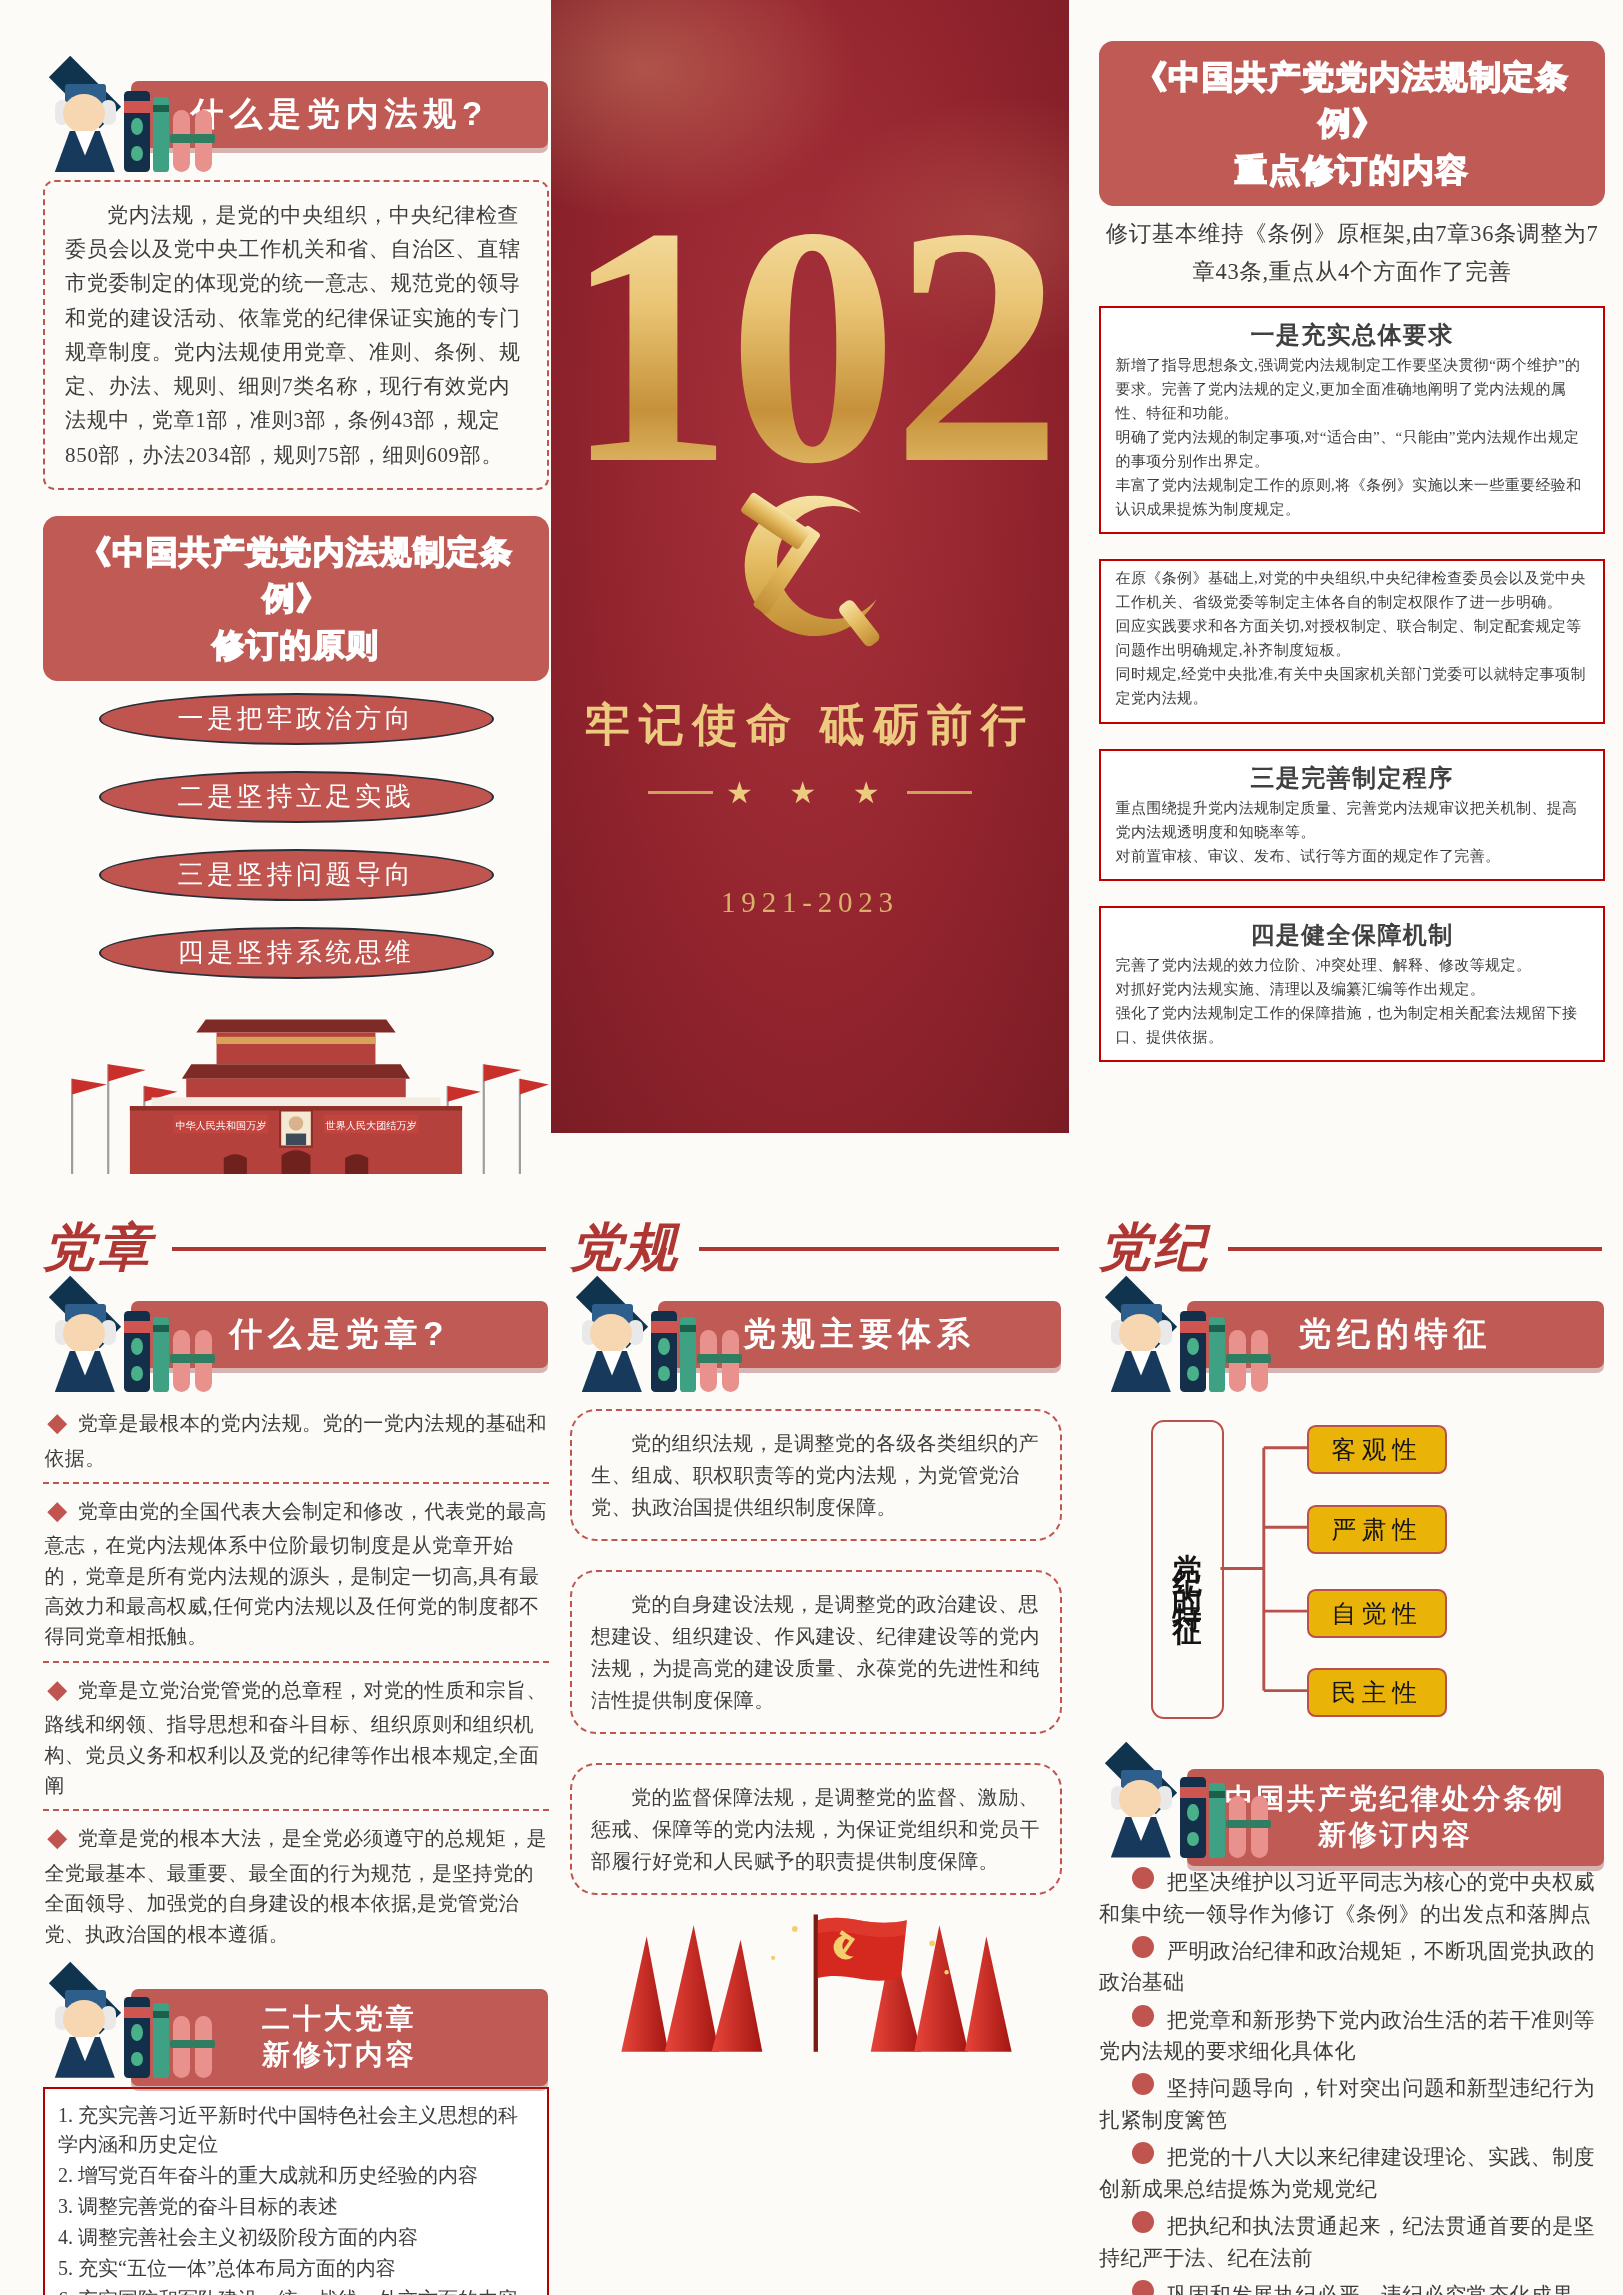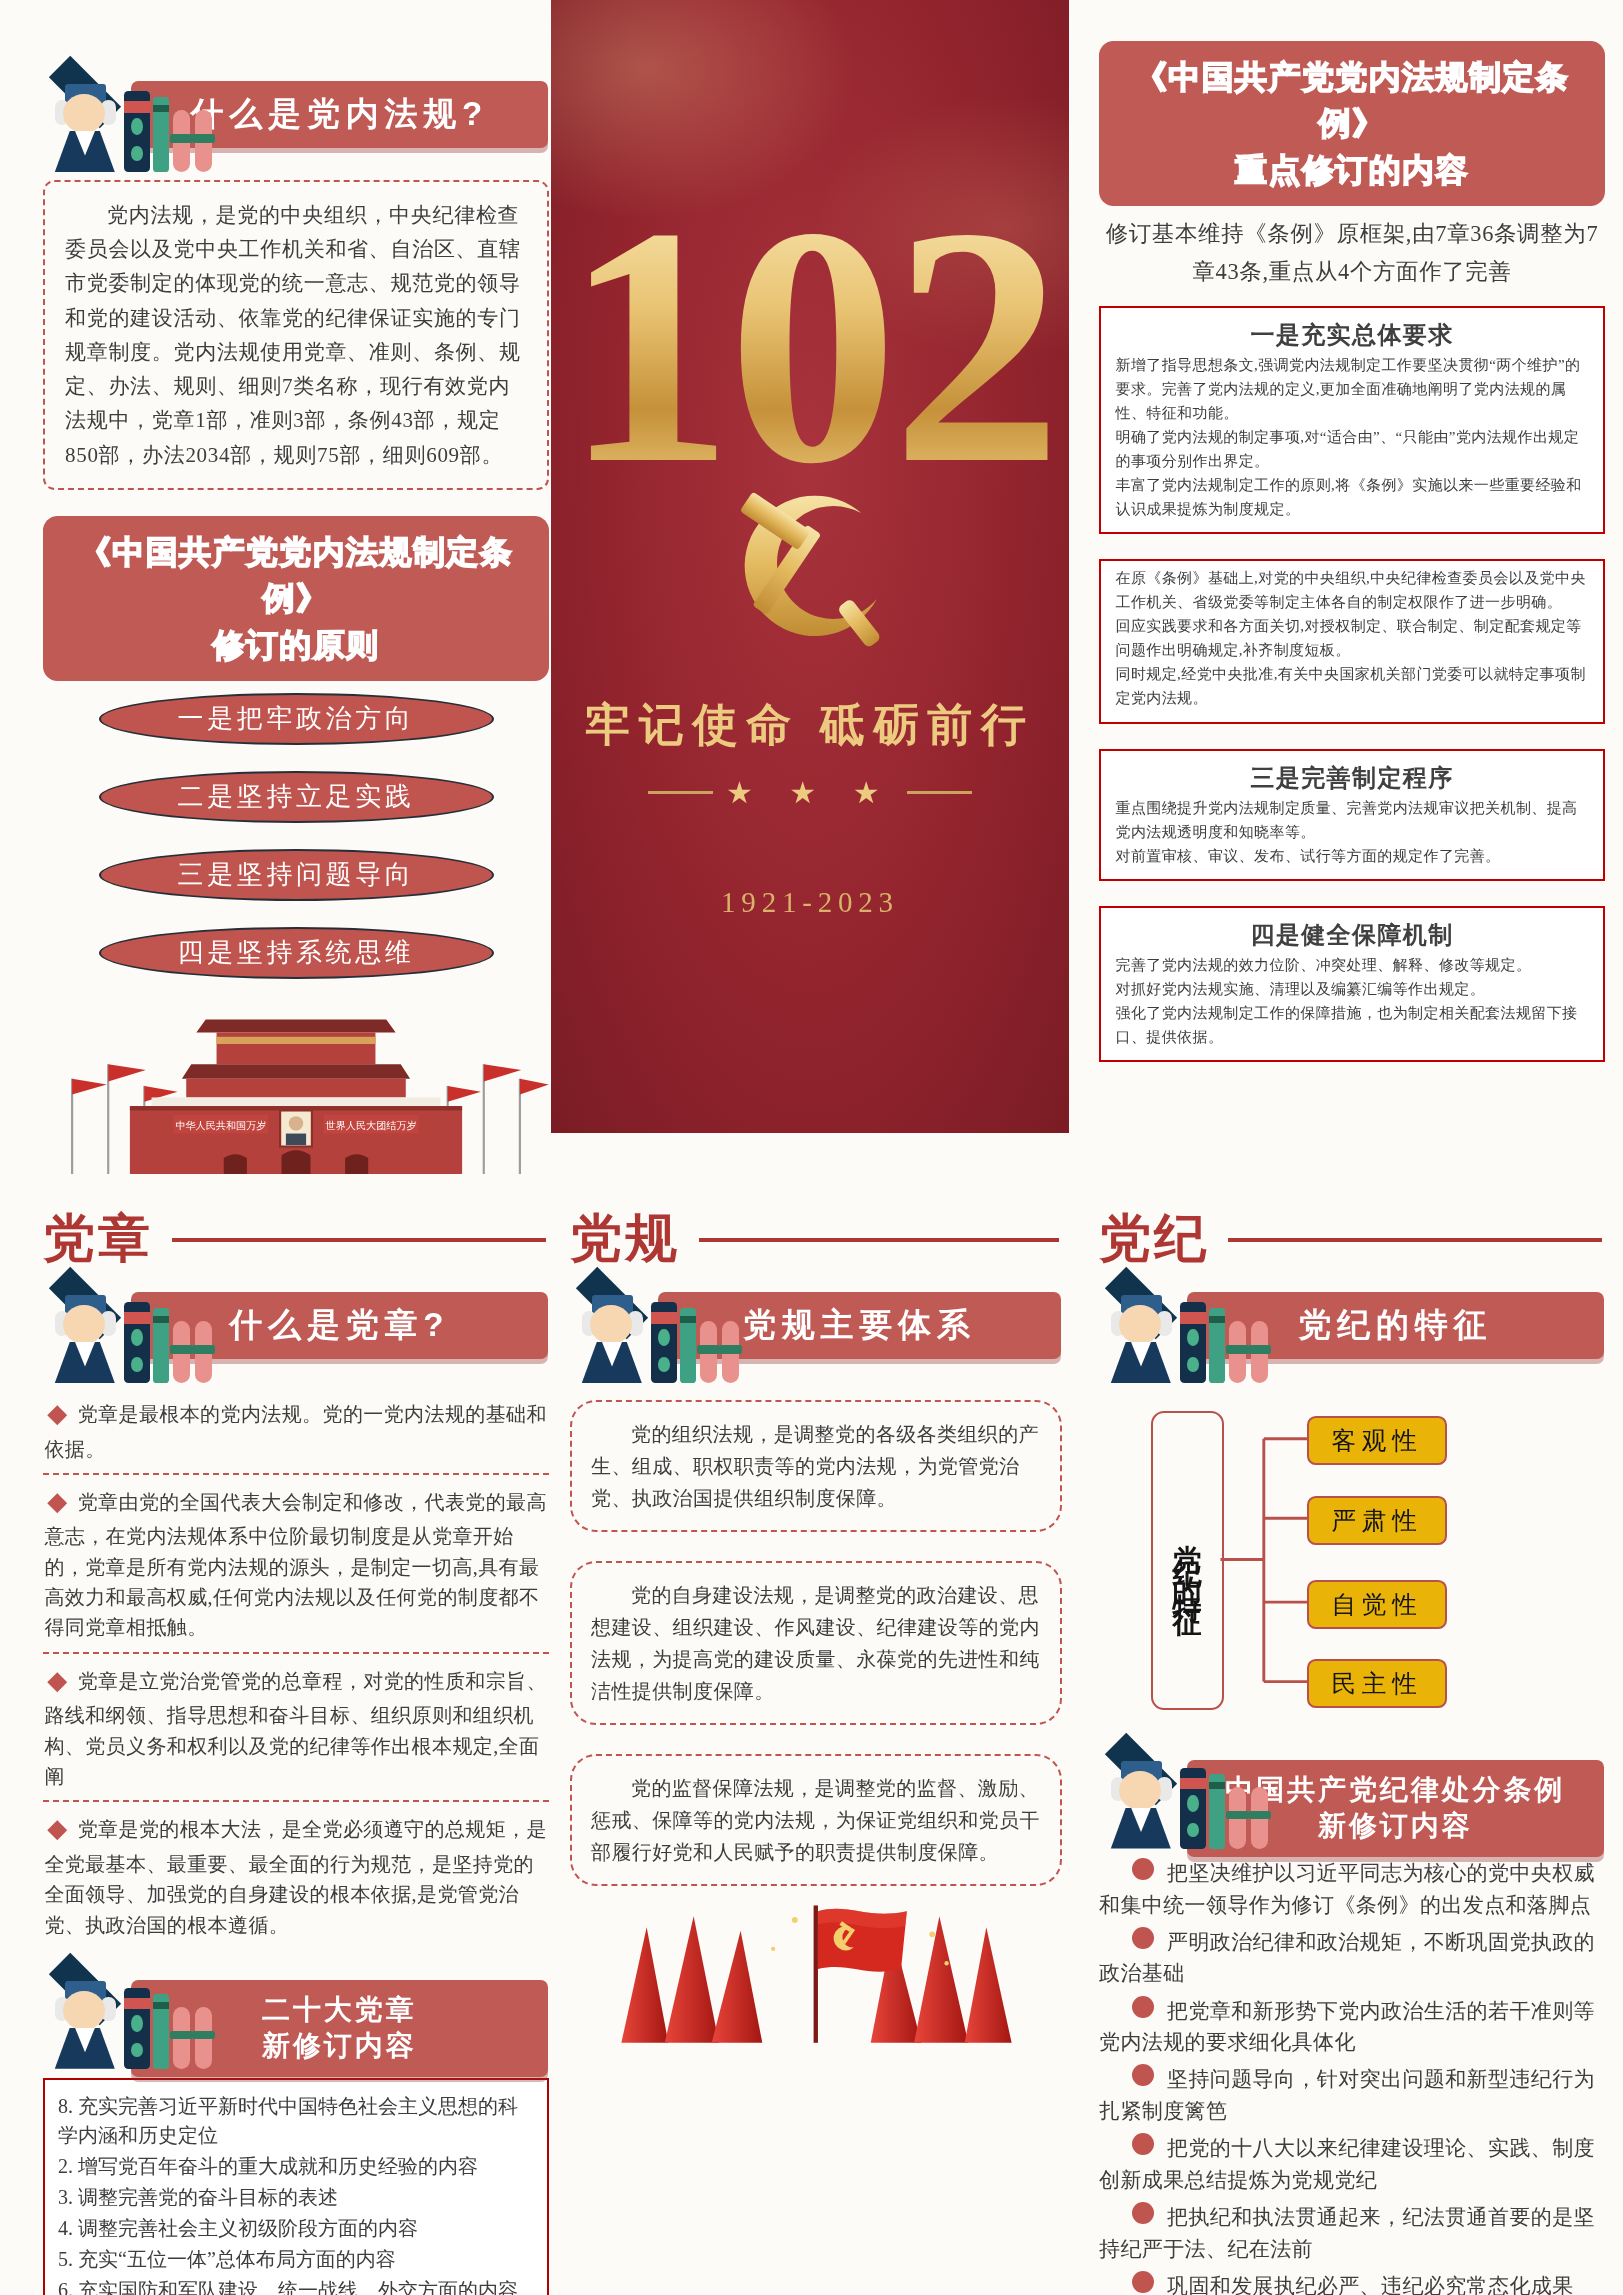--- a/index.html
+++ b/index.html
@@ -58,21 +58,21 @@
 
   
   .tr-title{margin-top:41px;}
   .tr-intro{margin-top:8.7px;text-align:center;font-size:22.4px;line-height:1.7;letter-spacing:0.7px;}
   .tr-box{border:2.9px solid #c00000;background:#fff;padding:5.8px 14.5px 11.6px;margin-top:24.6px;}
   .tr-box.firstbox{margin-top:14.5px;}
   .tr-box h4{margin:5.8px 0 1.4px;text-align:center;font-size:24px;font-weight:700;color:#404040;letter-spacing:1.4px;}
   .tr-box p{margin:0;font-size:15px;line-height:1.6;letter-spacing:0.4px;}
 
   
-  .big-label{position:relative;margin-top:11px;height:61px;}
+  .big-label{position:relative;margin-top:20px;height:61px;font-style:italic;}
   .big-label .txt{font-size:52px;font-weight:700;color:#ae3733;line-height:1.05;letter-spacing:2.9px;}
   .big-label .rule{position:absolute;left:129px;right:2.9px;top:26px;height:3.6px;background:#ae3733;}
 
   
   .pz-list{margin-top:5.8px;}
   .pz-item{padding:7.2px 1.4px 8.7px;border-bottom:2.2px dashed #c0544f;font-size:20px;line-height:1.52;letter-spacing:0.4px;}
   .pz-item:last-child{border-bottom:none;}
   .diamond{color:#c0544f;font-size:26px;margin:0 10px 0 2.9px;vertical-align:-1.4px;}
 
   .num-box{border:2.9px solid #b00000;background:#fff;padding:10px 13px;margin-top:11.6px;font-size:20px;line-height:1.44;}
@@ -315,21 +315,21 @@
   <div class="sch bk3b"></div>
   <div class="sch bk4"></div>
   <div class="sch bk4b"></div>
 </div>
       <div class="bar">
         <span>二十大党章</span>
         <span>新修订内容</span>
       </div>
     </div>
     <div class="num-box">
-      <div>8. 充实完善习近平新时代中国特色社会主义思想的科学内涵和历史定位</div>
+      <div>1. 充实完善习近平新时代中国特色社会主义思想的科学内涵和历史定位</div>
       <div>2. 增写党百年奋斗的重大成就和历史经验的内容</div>
       <div>3. 调整完善党的奋斗目标的表述</div>
       <div>4. 调整完善社会主义初级阶段方面的内容</div>
       <div>5. 充实“五位一体”总体布局方面的内容</div>
       <div>6. 充实国防和军队建设、统一战线、外交方面的内容</div>
 
     </div>
   </div>
 
   <div class="col" id="col-bm">

